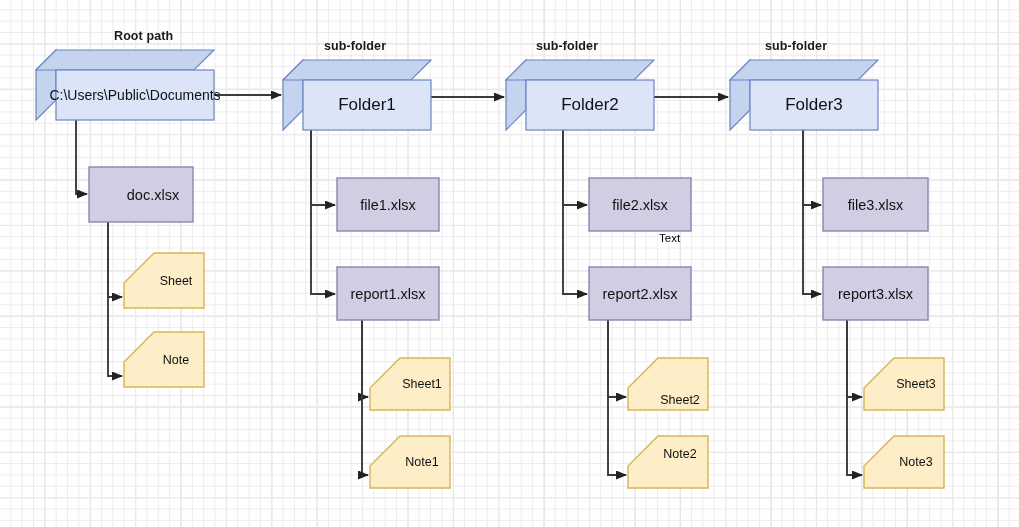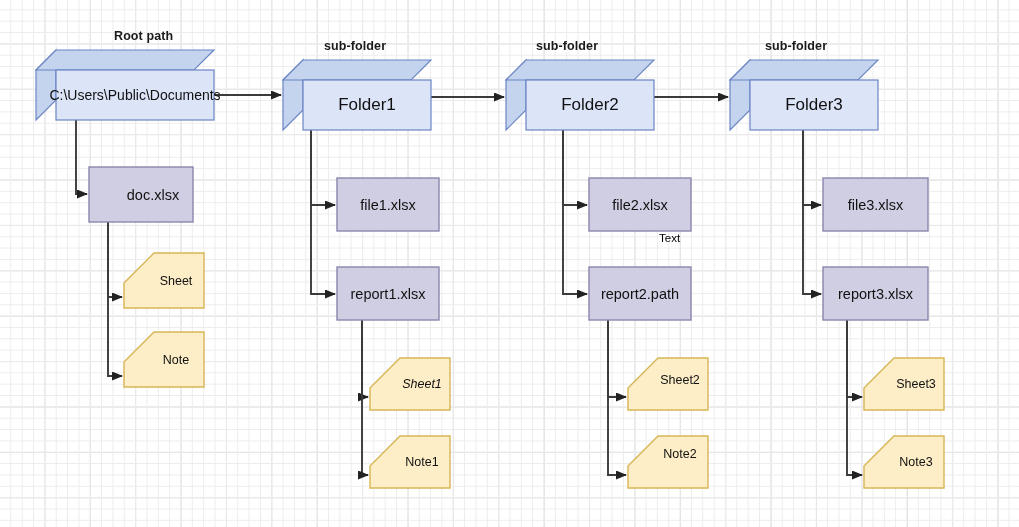--- a/index.html
+++ b/index.html
@@ -170,41 +170,41 @@
       <div class="node-label" style="left: 337px; top: 178px; width: 102px; height: 53px;">
         <span class="file-text">file1.xlsx</span>
       </div>
       <div class="node-label" style="left: 337px; top: 267px; width: 102px; height: 53px;">
         <span class="file-text">report1.xlsx</span>
       </div>
       <div class="node-label" style="left: 589px; top: 178px; width: 102px; height: 53px;">
         <span class="file-text">file2.xlsx</span>
       </div>
       <div class="node-label" style="left: 589px; top: 267px; width: 102px; height: 53px;">
-        <span class="file-text">report2.path</span>
+        <span class="file-text">report2.xlsx</span>
       </div>
       <div class="node-label" style="left: 823px; top: 178px; width: 105px; height: 53px;">
         <span class="file-text">file3.xlsx</span>
       </div>
       <div class="node-label" style="left: 823px; top: 267px; width: 105px; height: 53px;">
         <span class="file-text">report3.xlsx</span>
       </div>
       <div class="node-label" style="left: 148px; top: 253px; width: 56px; height: 55px;">
         <span class="sheet-text">Sheet</span>
       </div>
       <div class="node-label" style="left: 148px; top: 332px; width: 56px; height: 55px;">
         <span class="sheet-text">Note</span>
       </div>
-      <div class="node-label" style="left: 394px; top: 358px; width: 56px; height: 52px; font-style: italic;">
+      <div class="node-label" style="left: 394px; top: 358px; width: 56px; height: 52px;">
         <span class="sheet-text">Sheet1</span>
       </div>
       <div class="node-label" style="left: 394px; top: 436px; width: 56px; height: 52px;">
         <span class="sheet-text">Note1</span>
       </div>
-      <div class="node-label" style="left: 652px; top: 354px; width: 56px; height: 52px;">
+      <div class="node-label" style="left: 652px; top: 374px; width: 56px; height: 52px;">
         <span class="sheet-text">Sheet2</span>
       </div>
       <div class="node-label" style="left: 652px; top: 436px; width: 56px; height: 36px;">
         <span class="sheet-text">Note2</span>
       </div>
       <div class="node-label" style="left: 888px; top: 358px; width: 56px; height: 52px;">
         <span class="sheet-text">Sheet3</span>
       </div>
       <div class="node-label" style="left: 888px; top: 436px; width: 56px; height: 52px;">
         <span class="sheet-text">Note3</span>

